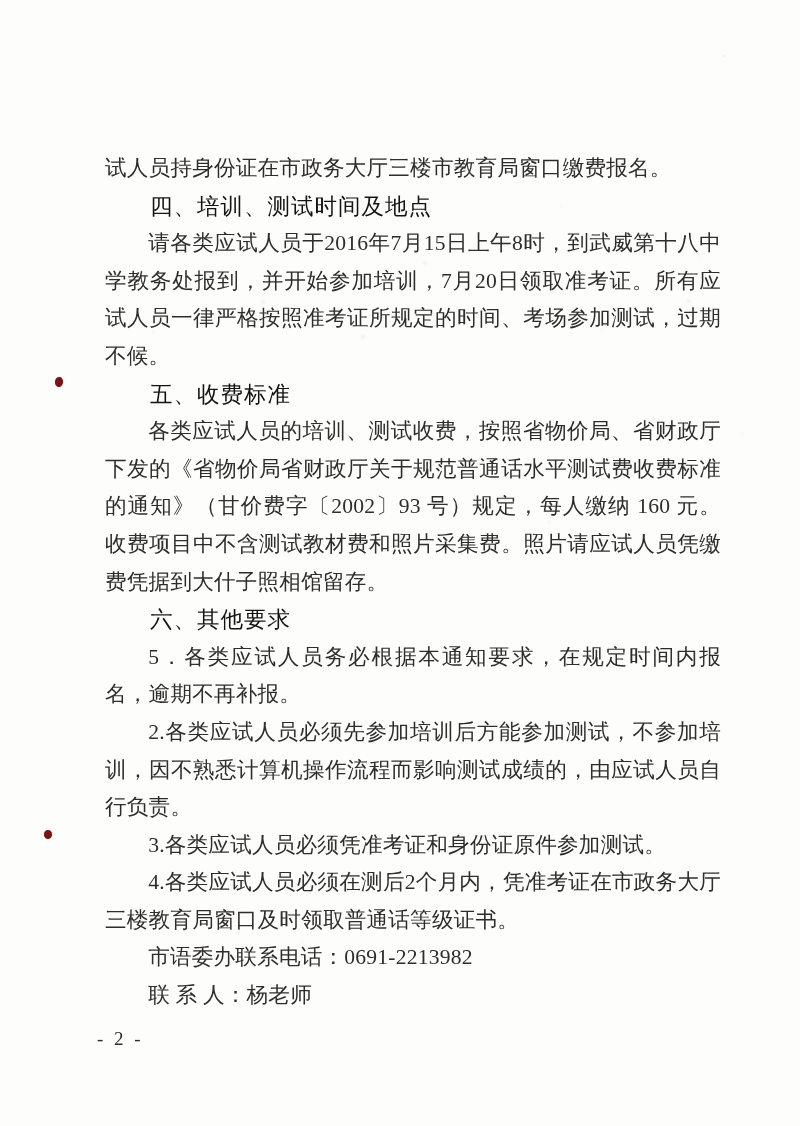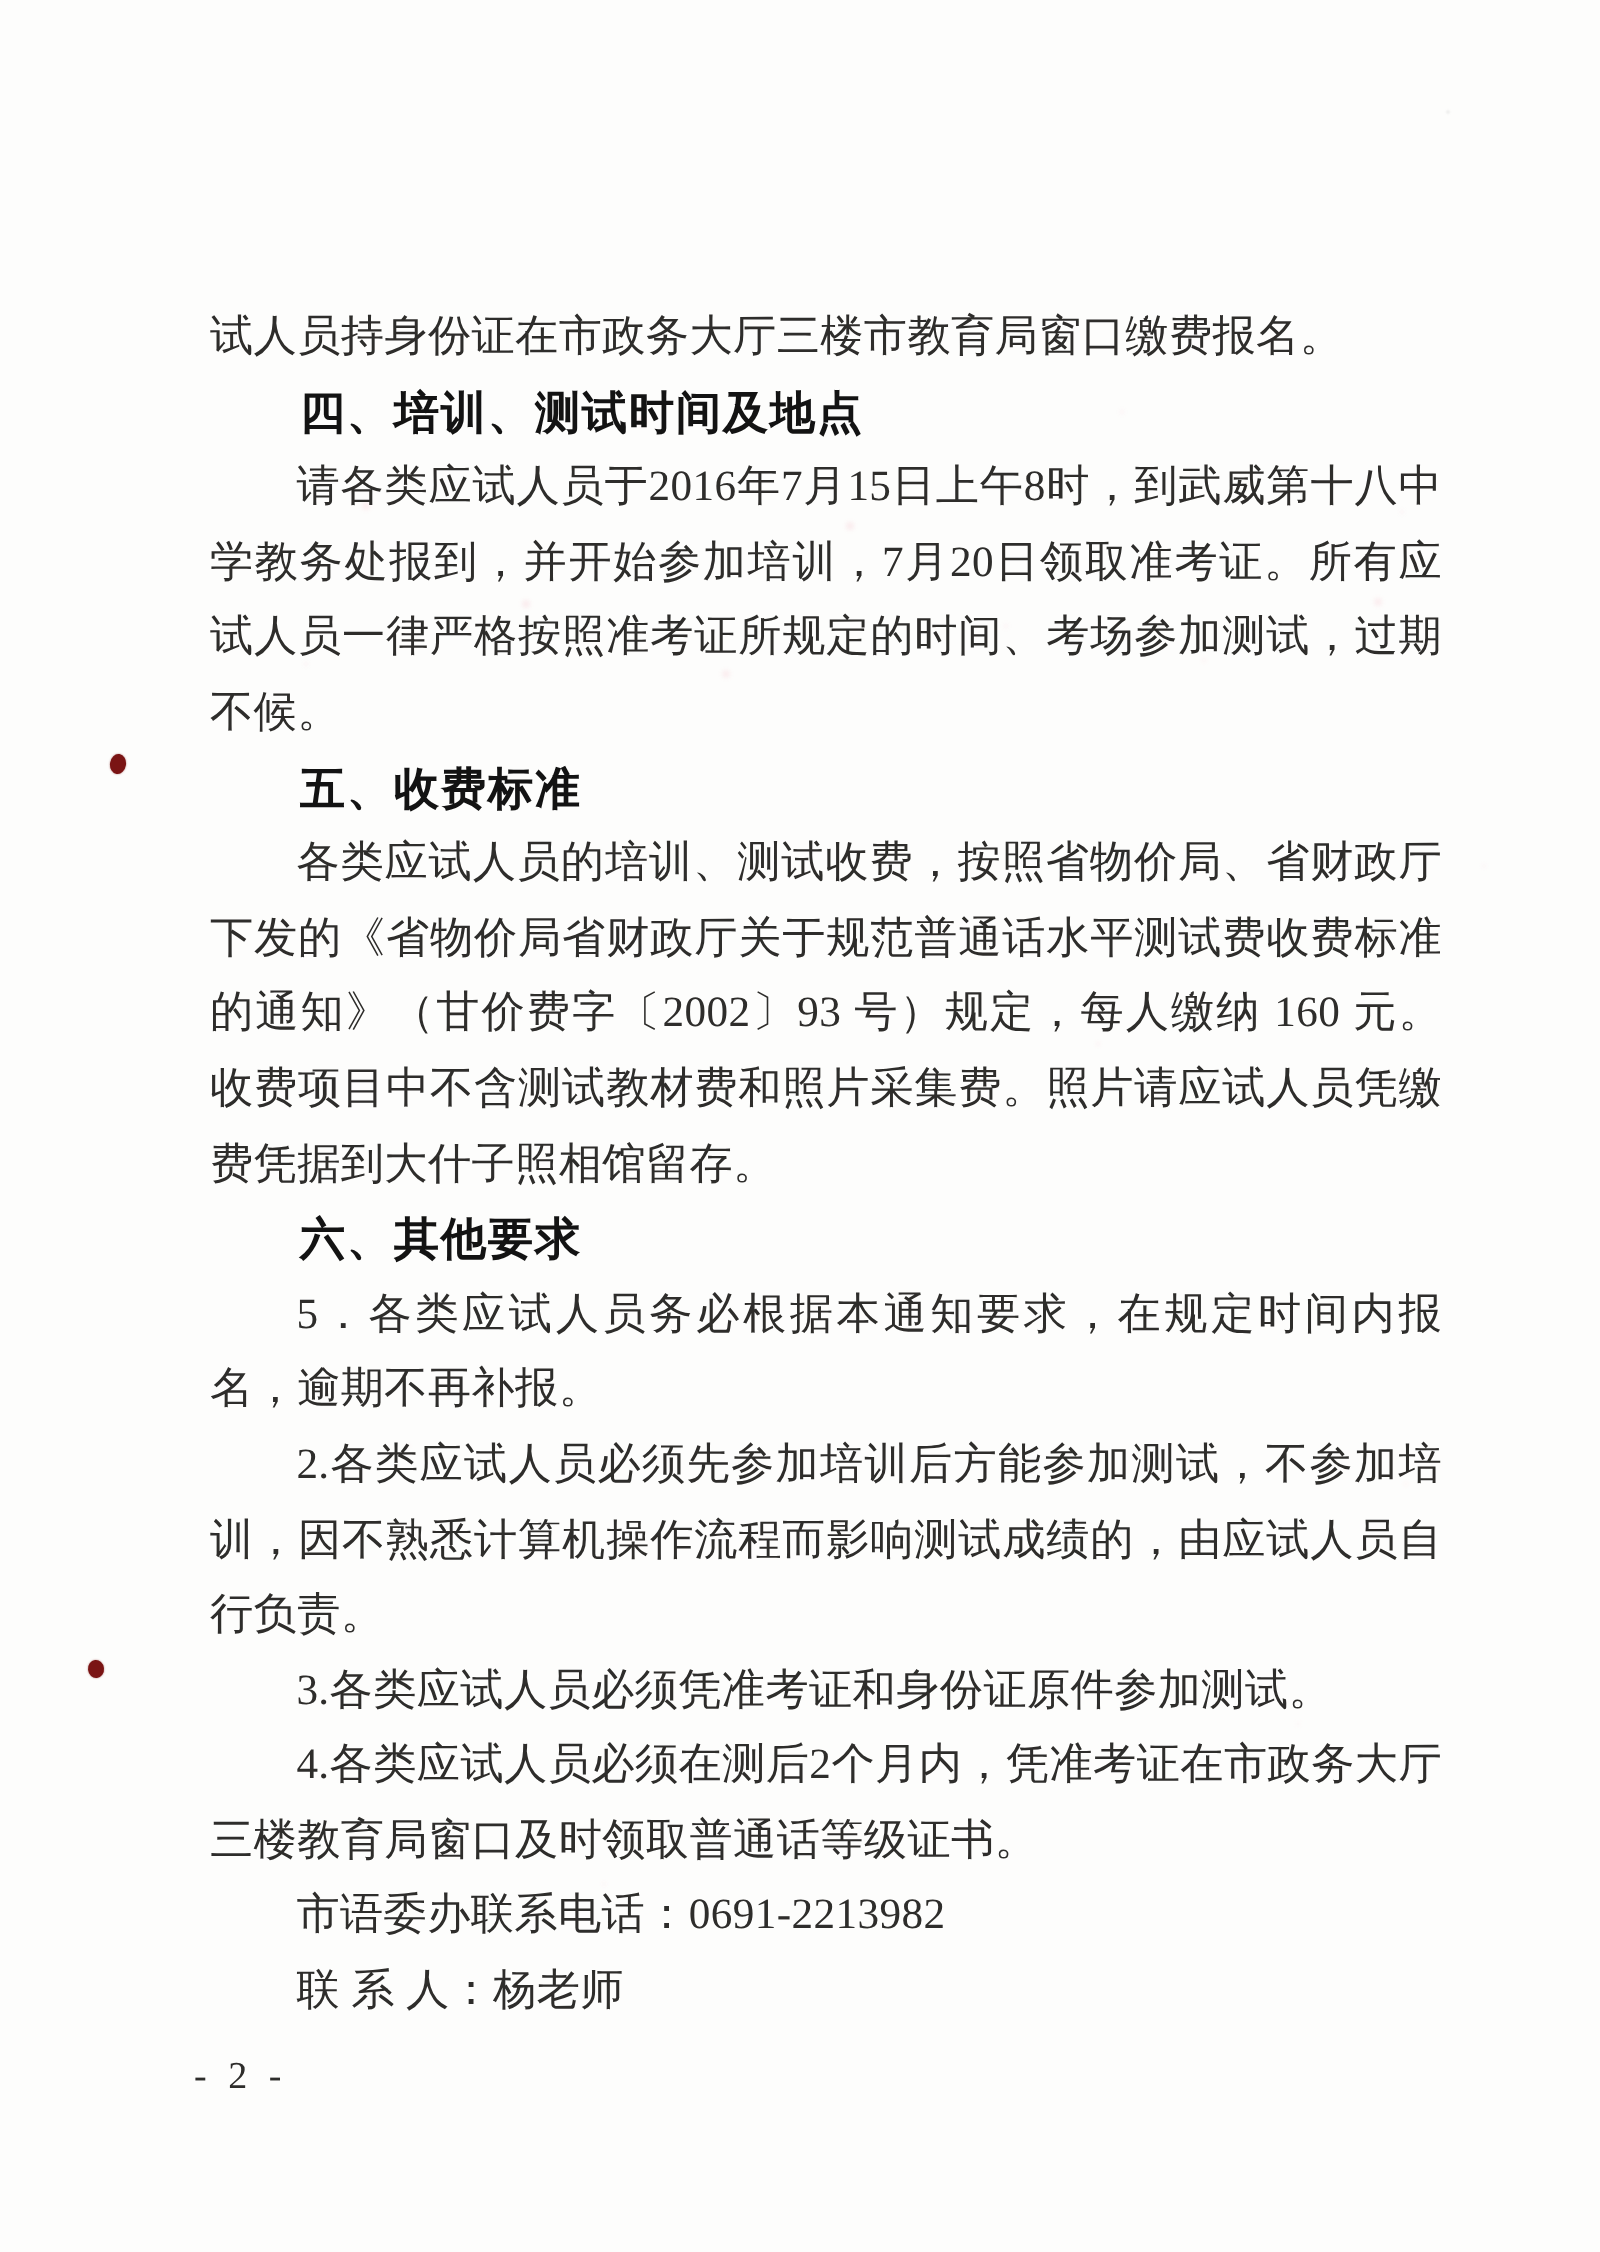--- a/index.html
+++ b/index.html
@@ -62,21 +62,21 @@
     text-indent:0;
     text-align:justify;
   }
   .doc-para{
     text-indent:2em;
     text-align:justify;
   }
   .doc-heading{
     text-indent:2em;
     font-family:"Liberation Sans","DejaVu Sans",sans-serif;
-    font-weight:700;
+    font-weight:400;
     font-size:22.5px;
     color:var(--heading-color);
     letter-spacing:1px;
   }
   .ink-dot{
     position:absolute;
     border-radius:50%;
     background:var(--ink-dot-color);
     box-shadow:0 0 1px 0 rgba(122,20,20,.6);
   }

